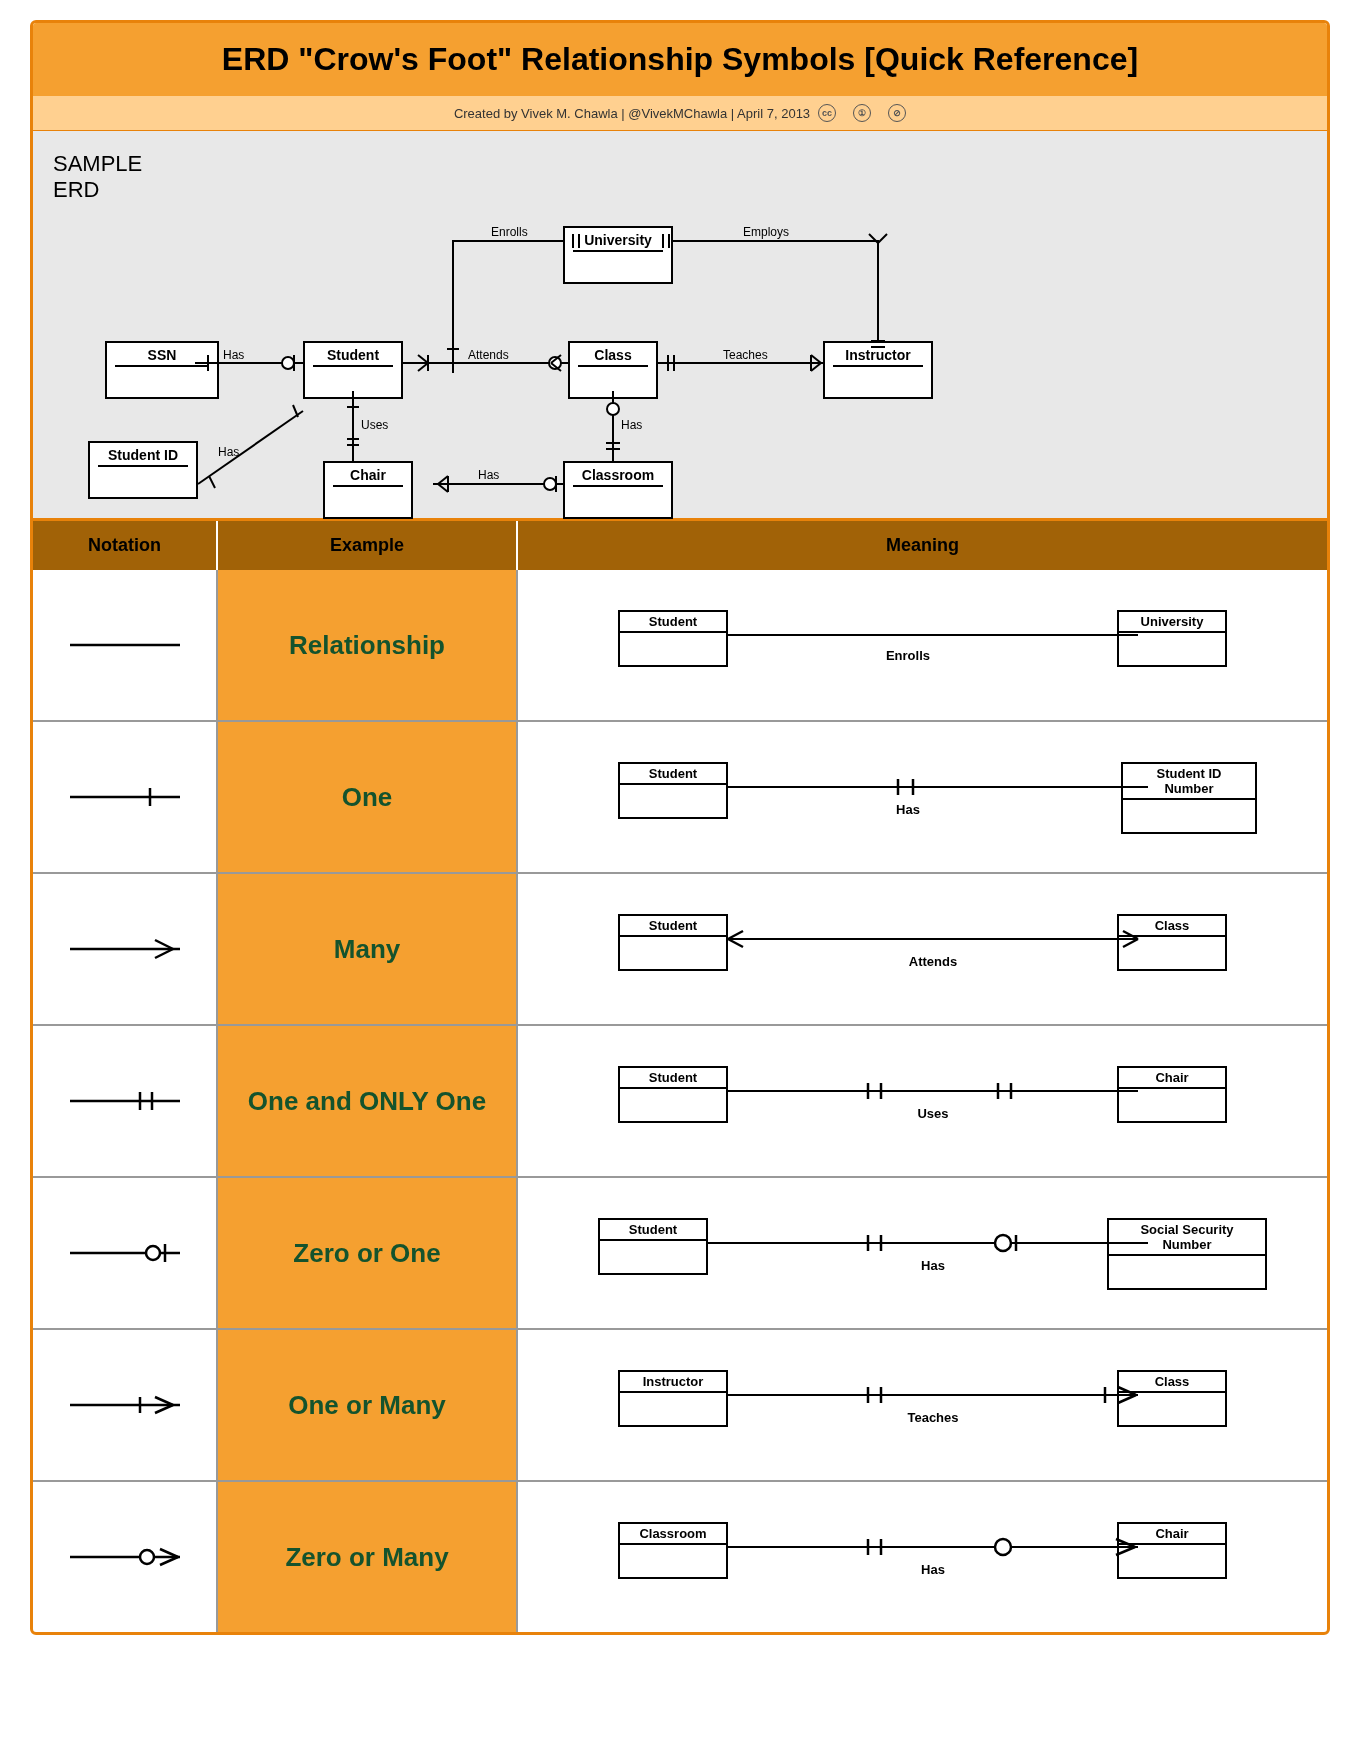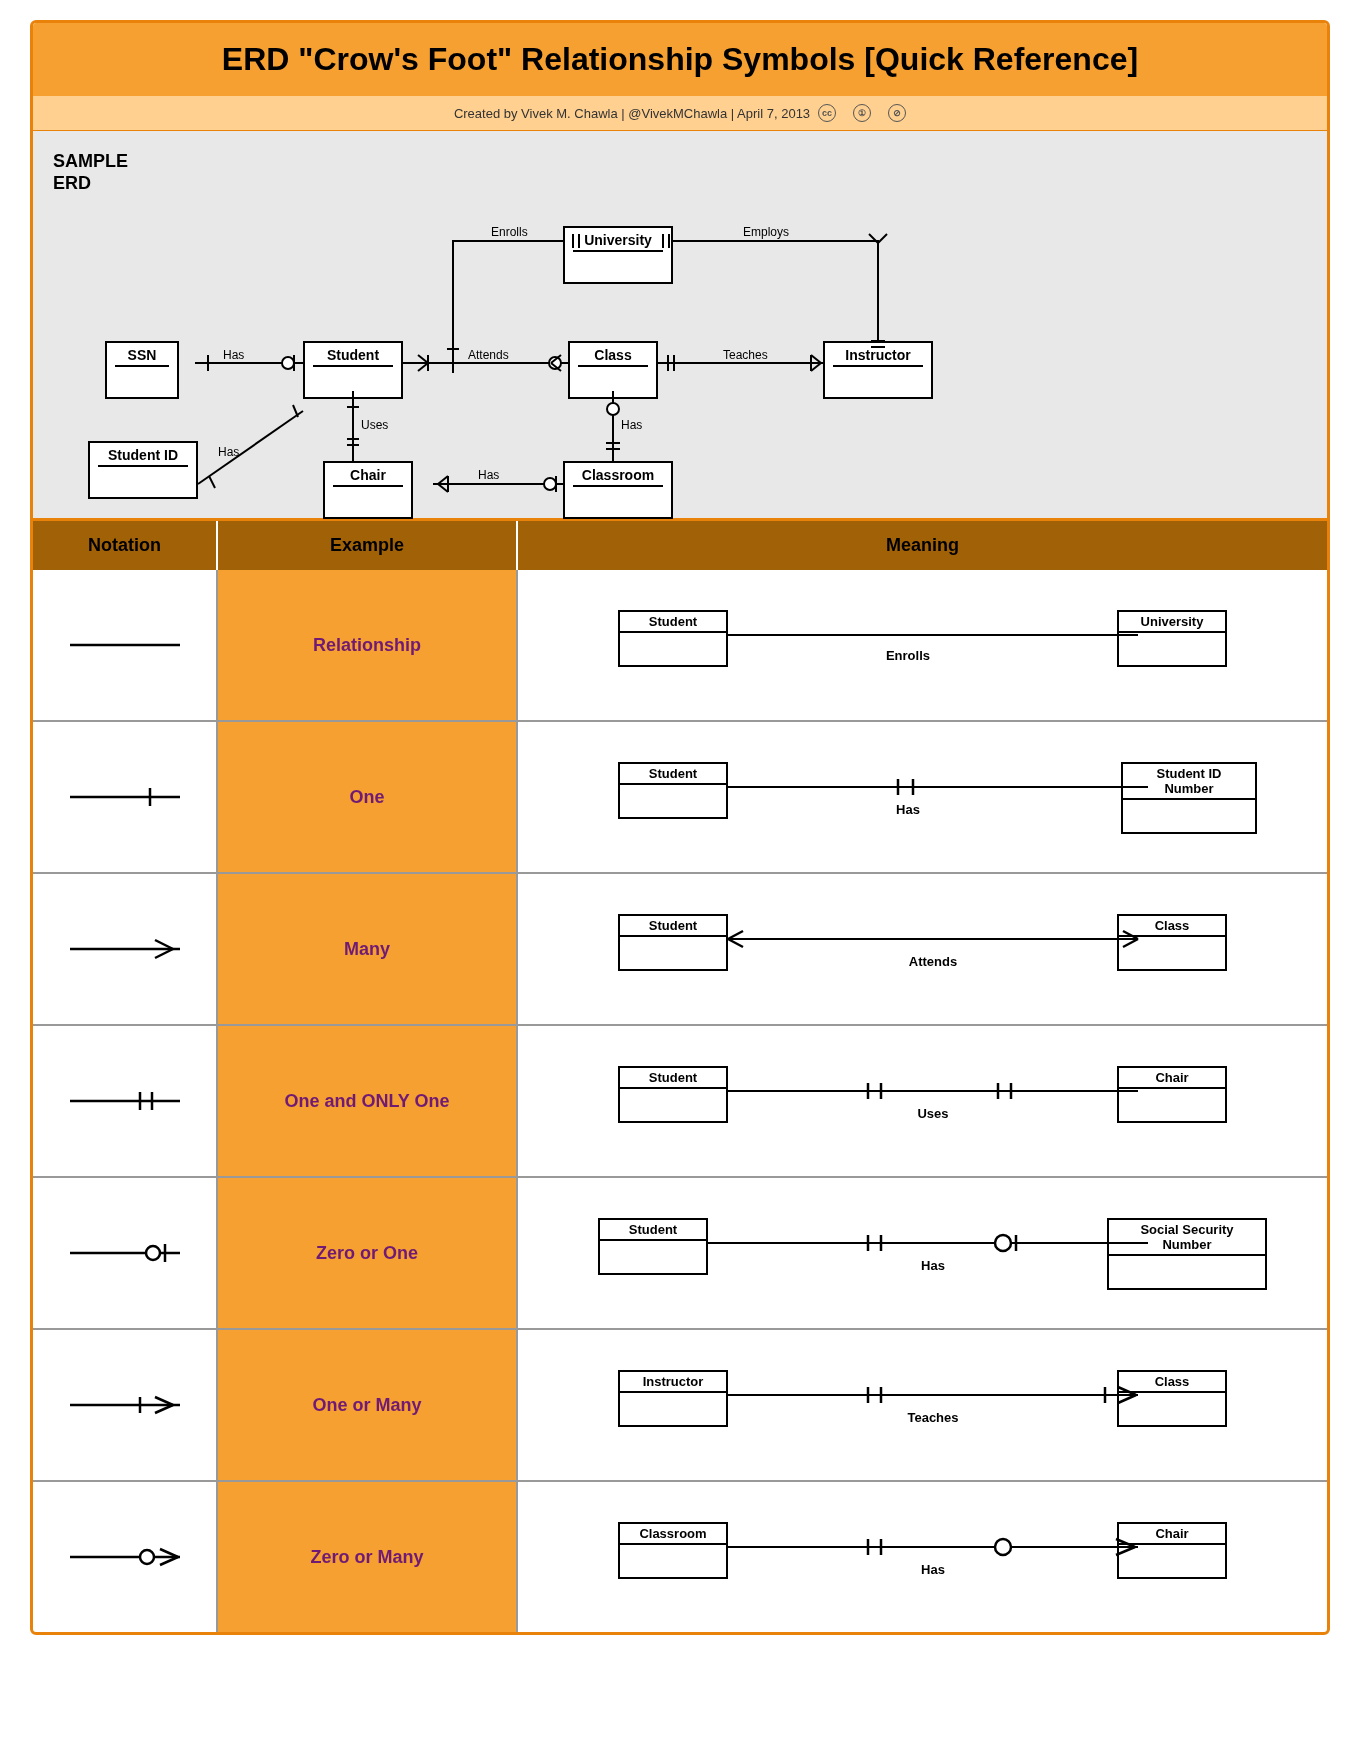--- a/index.html
+++ b/index.html
@@ -50,22 +50,22 @@
 
     
     .erd-section {
       background: #e8e8e8;
       padding: 20px;
       border-bottom: 3px solid #e8820a;
       position: relative;
       min-height: 360px;
     }
     .erd-label {
-      font-size: 18px;
-      font-weight: 700;
+      font-size: 22px;
+      font-weight: 400;
       line-height: 1.2;
       position: absolute;
       left: 20px;
       top: 20px;
     }
 
     
     .erd-entity {
       position: absolute;
       border: 2px solid #000;
@@ -130,23 +130,23 @@
     }
     .meaning-col {
       background: #f5a030;
       border-right: 2px solid #999;
       display: flex;
       align-items: center;
       justify-content: center;
       padding: 20px;
     }
     .meaning-col span {
-      font-size: 18px;
+      font-size: 26px;
       font-weight: bold;
-      color: #701a75;
+      color: #14532d;
       text-align: center;
     }
     .example-col {
       padding: 20px 40px;
       display: flex;
       align-items: center;
       justify-content: center;
     }
 
     
@@ -196,21 +196,21 @@
     <div class="cc-icons">
       <div class="cc-circle">cc</div>
       <div class="cc-circle">①</div>
       <div class="cc-circle">⊘</div>
     </div>
   </div>
 
   <div class="erd-section" style="height:390px;">
     <div class="erd-label">SAMPLE<br>ERD</div>
 
-    <div class="erd-entity" style="left:72px;top:210px;width:74px;">
+    <div class="erd-entity" style="left:72px;top:210px;width:114px;">
       <div class="entity-name">SSN</div>
       <div class="entity-body"></div>
     </div>
 
     <div class="erd-entity" style="left:55px;top:310px;width:110px;">
       <div class="entity-name">Student ID</div>
       <div class="entity-body"></div>
     </div>
 
     <div class="erd-entity" style="left:270px;top:210px;width:100px;">

